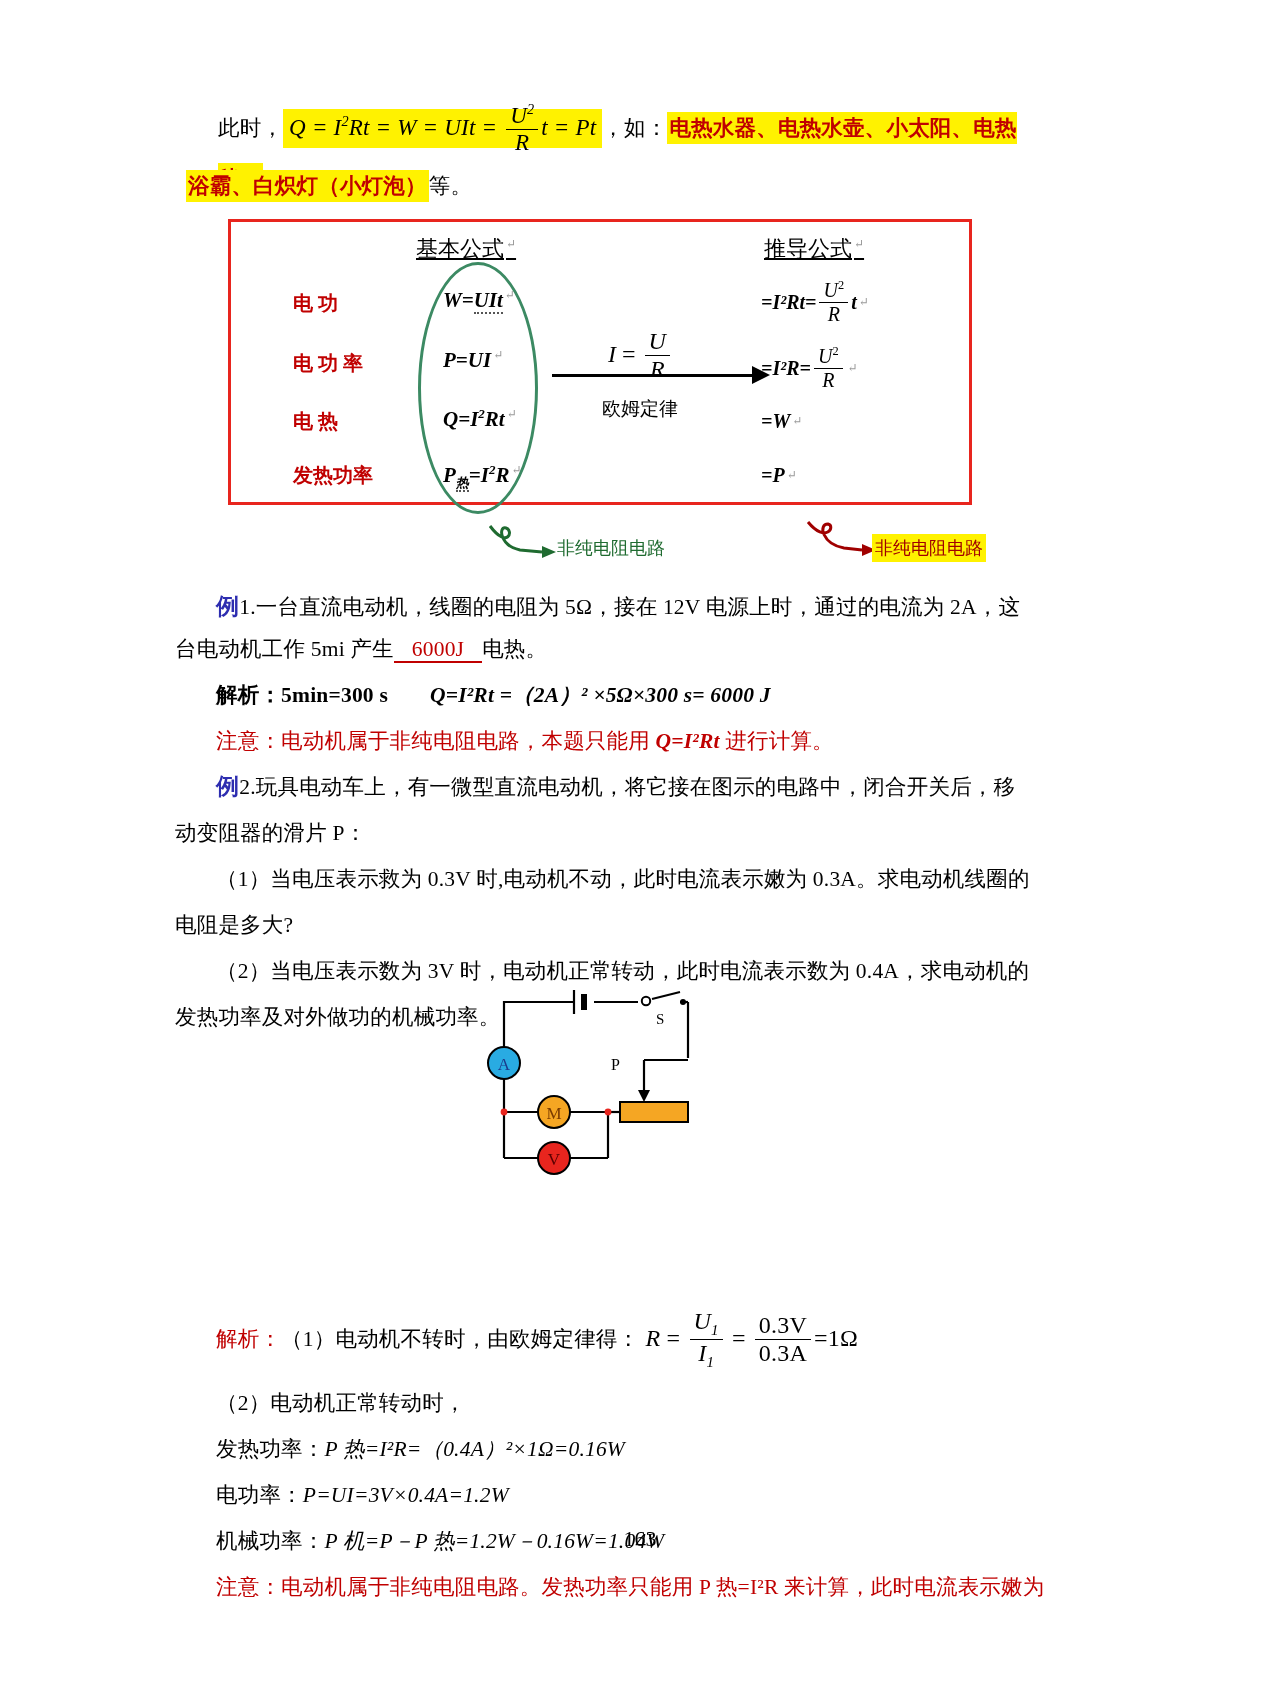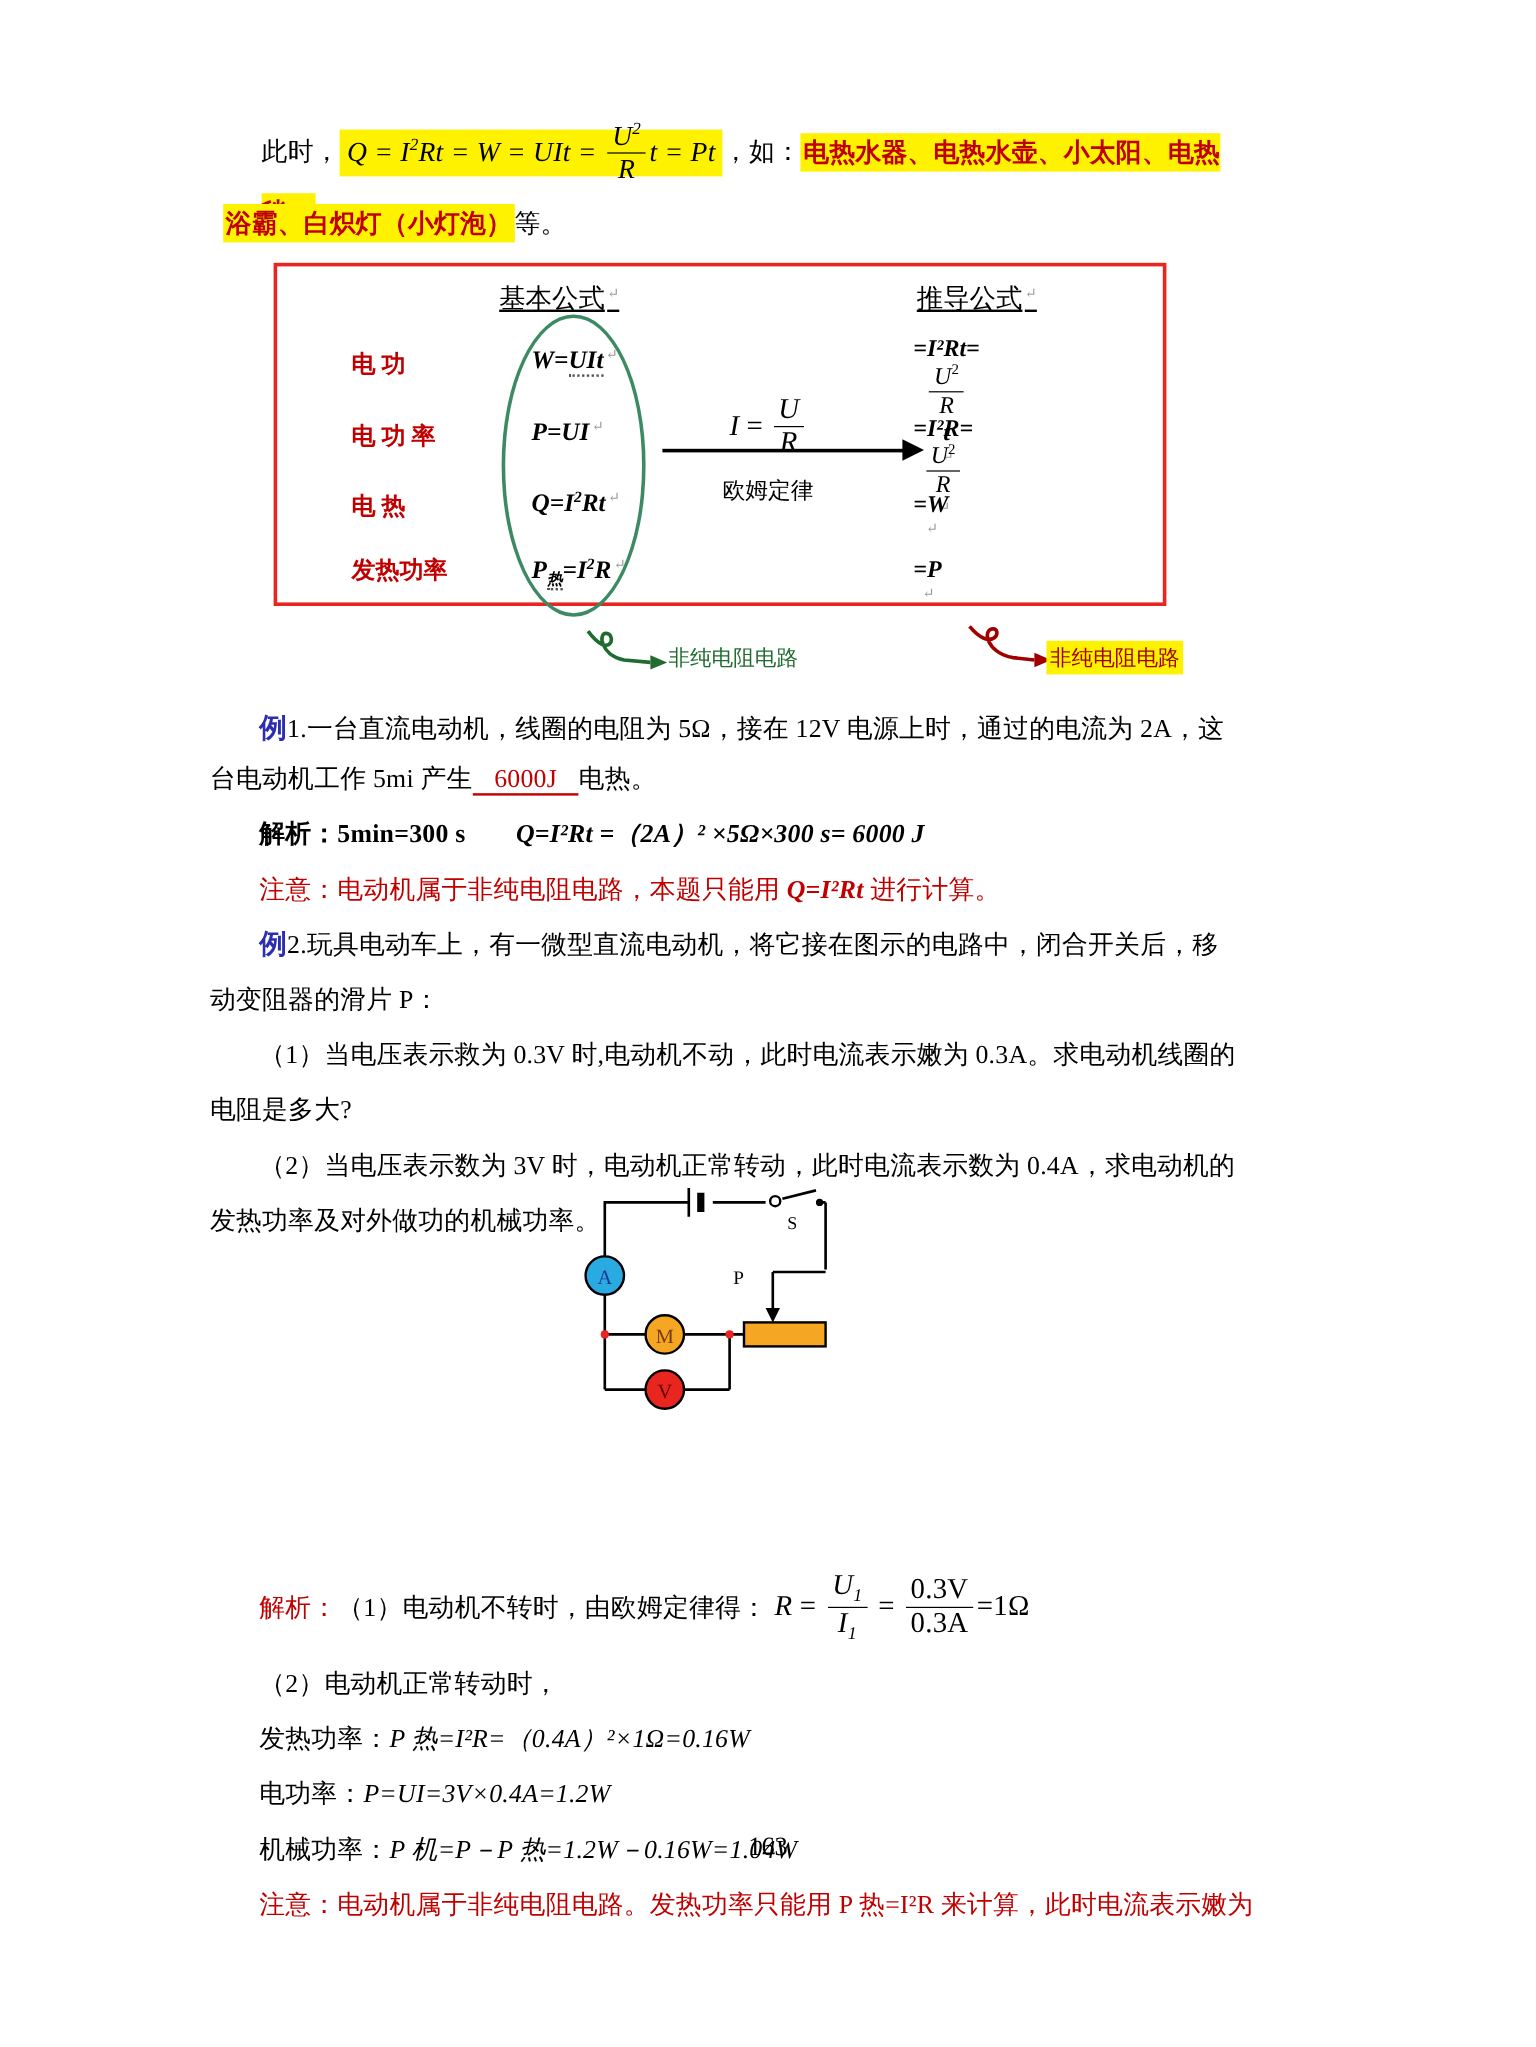--- a/index.html
+++ b/index.html
@@ -40,21 +40,21 @@
 
   
   #redbox{
     position:absolute;left:228px;top:219px;width:744px;height:286px;
     border:3px solid #E8251E;background:#fff;box-sizing:border-box;
   }
   .bx-head{position:absolute;font-size:22px;color:#000;font-weight:normal;text-decoration:underline;}
   .bx-left{position:absolute;color:#C00000;font-weight:bold;font-size:20px;letter-spacing:0px;}
   .bx-eq{position:absolute;font-weight:bold;font-style:italic;font-size:21px;}
   .bx-der{position:absolute;font-weight:bold;font-style:italic;font-size:20px;
-          display:flex;align-items:center;flex-direction:column;}
+          display:flex;align-items:center;}
   .crlf{font-style:normal;font-weight:normal;font-size:12px;color:#9a9a9a;
         vertical-align:super;margin-left:2px;}
   .squig{border-bottom:2px dotted #555;}
 
   
   #ellipse{
     position:absolute;left:418px;top:262px;width:114px;height:246px;
     border:3.5px solid #3C8A63;border-radius:50%;
     background:transparent;
   }

